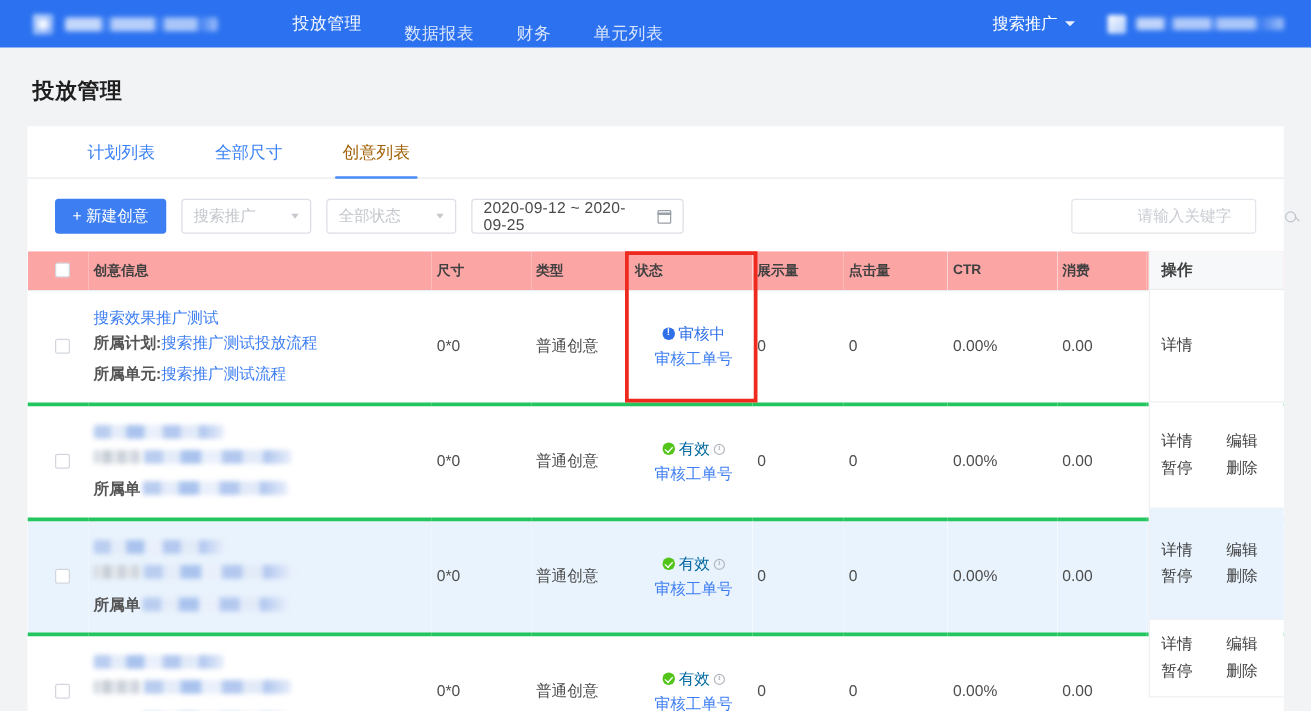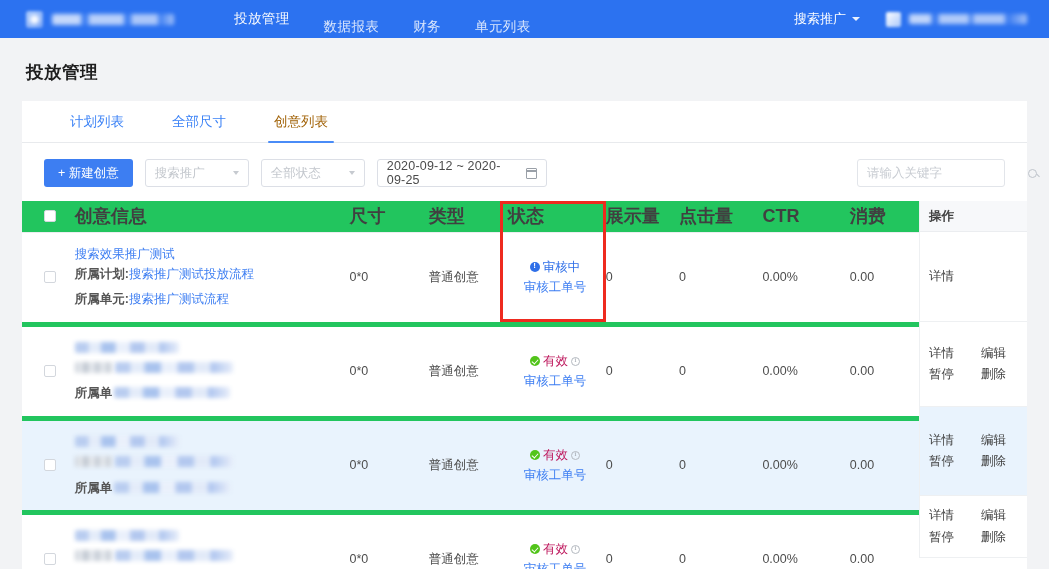--- a/index.html
+++ b/index.html
@@ -152,44 +152,45 @@
   .search-wrap { margin-left:auto; }
   .search-box {
     width:148px; height:28px;
     border:1px solid #e2e5ea; border-radius:3px; background:#fff;
     display:flex; align-items:center; padding:0 9px;
   }
   .search-box input {
     border:none; outline:none; flex:1; font-size:12.5px;
     color:#0c4a6e; background:transparent;
     font-family:"Liberation Sans","DejaVu Sans",sans-serif;
+    text-align:center;
   }
   .search-box input::placeholder { color:#c9cdd3; }
   .mag {
     width:9px; height:9px; border:1.3px solid #bfc4cb;
     border-radius:50%; position:relative; flex:none;
   }
   .mag::after {
     content:""; position:absolute; width:4px; height:1.3px;
     background:#bfc4cb; transform:rotate(45deg);
     right:-3.5px; bottom:0px;
   }
 
   
   .table-wrap { position:relative; overflow:hidden; }
   table { width:100%; border-collapse:collapse; table-layout:fixed; }
   thead th {
-    background:#22c55e; height:31px;
-    font-size:18px; font-weight:bold; color:#404040;
+    background:#fca5a5; height:31px;
+    font-size:11px; font-weight:bold; color:#404040;
     text-align:left; padding:0 0 0 4px;
     border-bottom:1px solid #ebedf0;
     white-space:nowrap; overflow:hidden;
   }
   tbody td {
-    border-bottom:5px solid #22c55e;
+    border-bottom:3px solid #22c55e;
     font-size:12.5px; color:#4d4d4d;
     padding:12px 0 12px 4px; vertical-align:middle;
     white-space:nowrap; overflow:hidden;
   }
   tbody tr.highlight td { background:#e9f3fd; }
 
   
   .c-check { width:48px; padding-left:22px !important; }
   .c-info  { width:270px; }
   .c-size  { width:78px; }
@@ -244,21 +245,21 @@
     width:10px; height:10px; border-radius:50%; background:#52c41a;
     position:relative; flex:none;
   }
   .dot-ok::after {
     content:""; position:absolute; left:2.6px; top:1.6px;
     width:3px; height:5px;
     border:solid #fff; border-width:0 1.3px 1.3px 0;
     transform:rotate(42deg);
   }
   .st-text-blue { color:#2f6fe8; }
-  .st-text-green { color:#be185d; }
+  .st-text-green { color:#0369a1; }
   .q-mark {
     width:9px; height:9px; border:1px solid #b4b9c0; border-radius:50%;
     position:relative; flex:none; display:inline-block;
   }
   .q-mark::after {
     content:"i"; position:absolute; left:0; right:0; top:-2.8px;
     font-size:7px; color:#9aa0a8; text-align:center;
     font-family:"Liberation Serif",serif;
   }
   .st-sub { color:#3d7ef2; font-size:12.5px; cursor:pointer; }

